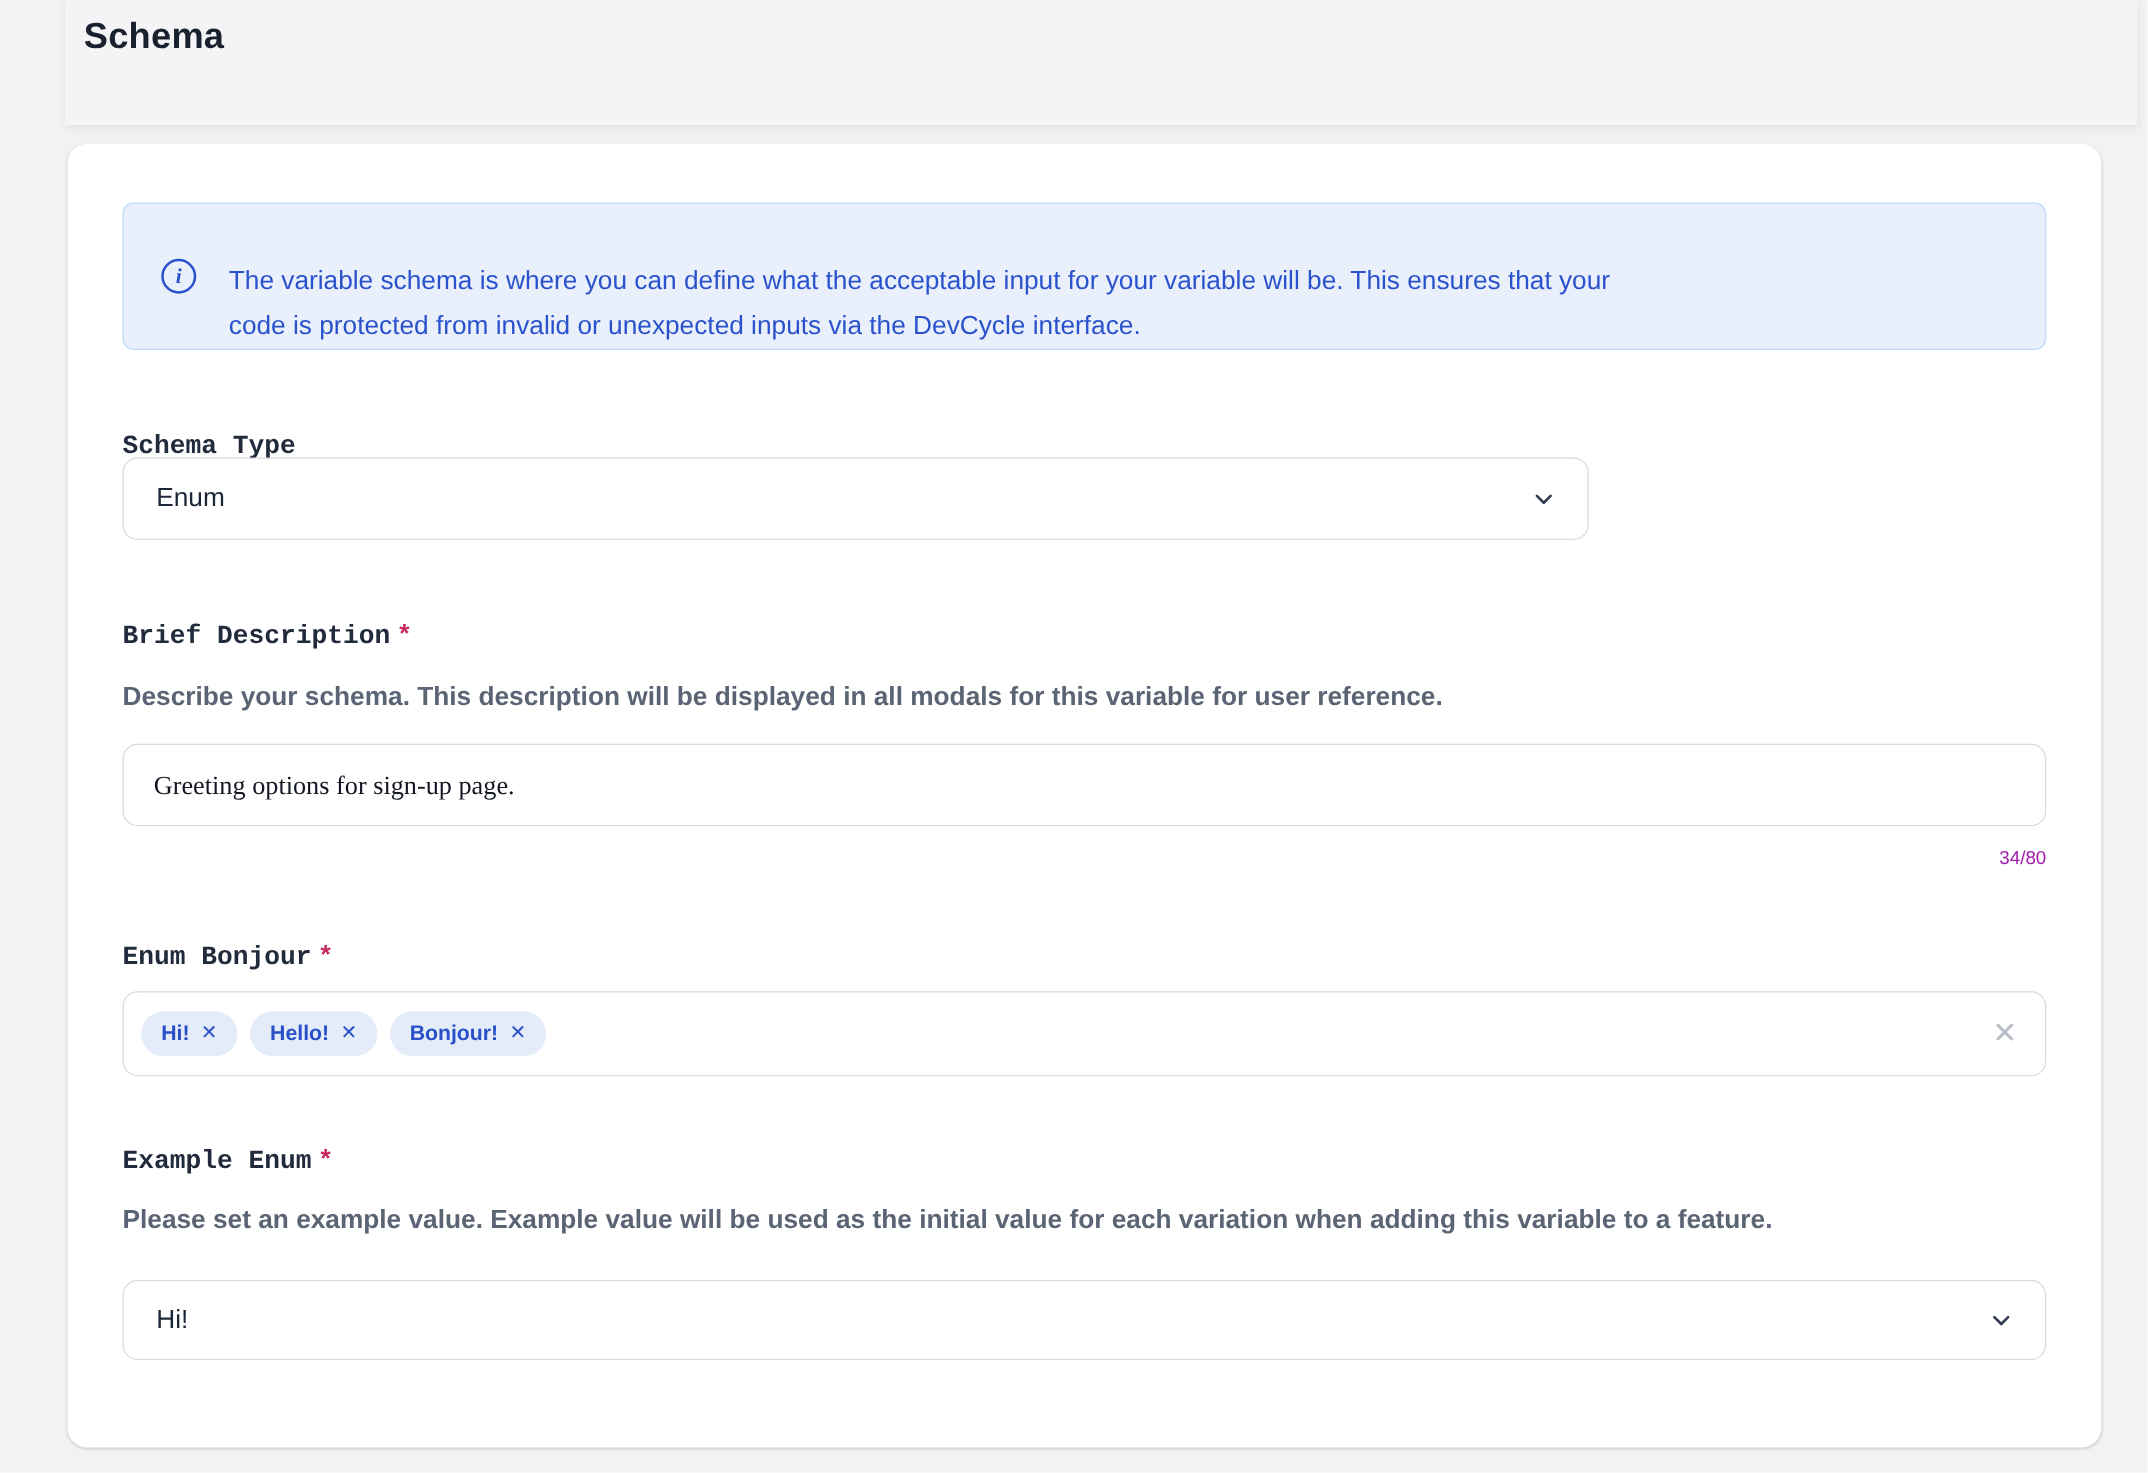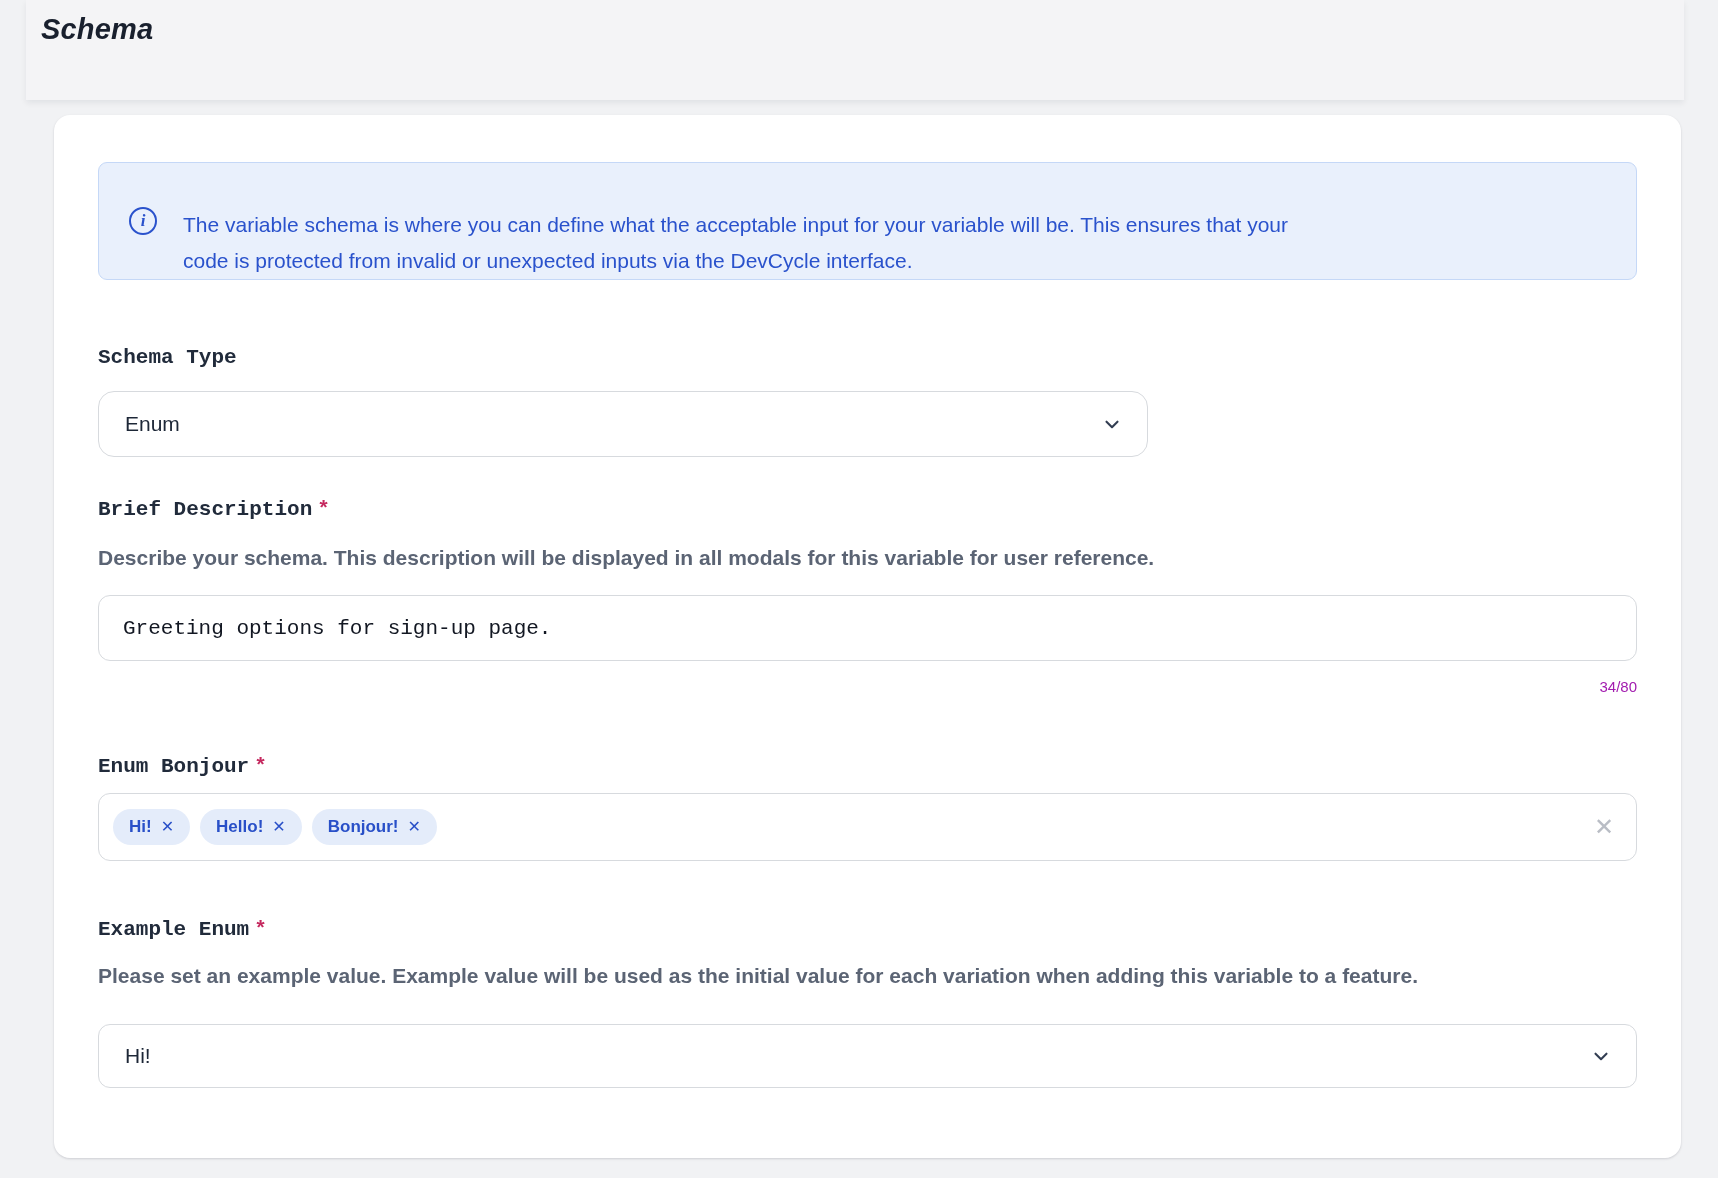--- a/index.html
+++ b/index.html
@@ -7,24 +7,24 @@
   body {
     font-family: "Liberation Sans", "DejaVu Sans", sans-serif;
     background: #f4f5f7;
     color: #212b3b;
     overflow: hidden;
   }
   .screen { position: relative; width: 1718px; height: 1178px; background: #f1f2f4; }
 
   
   .topbar {
-    position: absolute; left: 26px; top: 0; width: 1658px; height: 100px;
+    position: absolute; left: 52px; top: 0; width: 1658px; height: 100px;
     background: #f4f4f6;
     box-shadow: 0 3px 6px rgba(16, 24, 40, 0.07);
-    display: flex; align-items: flex-start; padding: 13px 0 0 15px; font-style: italic;
+    display: flex; align-items: flex-start; padding: 13px 0 0 15px;
   }
   .page-title {
     font-size: 29px; font-weight: 700; color: #19202e; letter-spacing: 0.2px;
   }
 
   
   .card {
     position: absolute; left: 54px; top: 115px; width: 1627px; height: 1043px;
     background: #ffffff; border-radius: 16px;
     box-shadow: 0 1px 3px rgba(16,24,40,0.10), 0 1px 2px rgba(16,24,40,0.06);
@@ -71,28 +71,28 @@
   .select .value {
     padding-left: 26px; font-size: 21px; color: #1d2737;
   }
   .chevron {
     position: absolute; right: 24px; top: 50%; transform: translateY(-50%);
     width: 22px; height: 22px; display: flex; align-items: center; justify-content: center;
   }
   .chevron svg { display: block; }
 
   .label-schema-type { top: 231px; }
-  .select-schema-type { top: 276px; width: 1050px; height: 66px; border-radius: 16px; }
+  .select-schema-type { top: 251px; width: 1173px; height: 66px; }
 
   .label-brief-description { top: 383px; }
   .helper-brief-description { top: 430px; }
   .input-brief-description {
     position: absolute; left: 44px; right: 44px; top: 480px; height: 66px;
     background: #fff; border: 1px solid #d7dade; border-radius: 12px;
-    font-family: Liberation Mono, monospace;
+    font-family: Liberation Serif, serif;
     font-size: 21px; color: #121722; padding: 0 24px; outline: none;
   }
   .char-counter {
     position: absolute; right: 44px; top: 563px;
     font-size: 15px; color: #a21caf;
   }
 
   .label-enum-values { top: 640px; }
   .tags-input {
     position: absolute; left: 44px; right: 44px; top: 678px; height: 68px;

